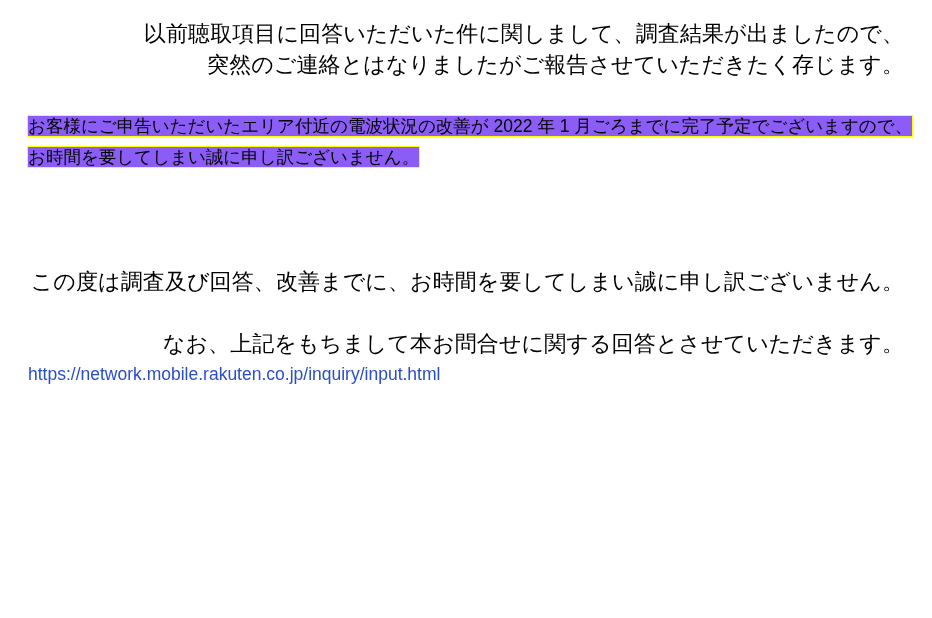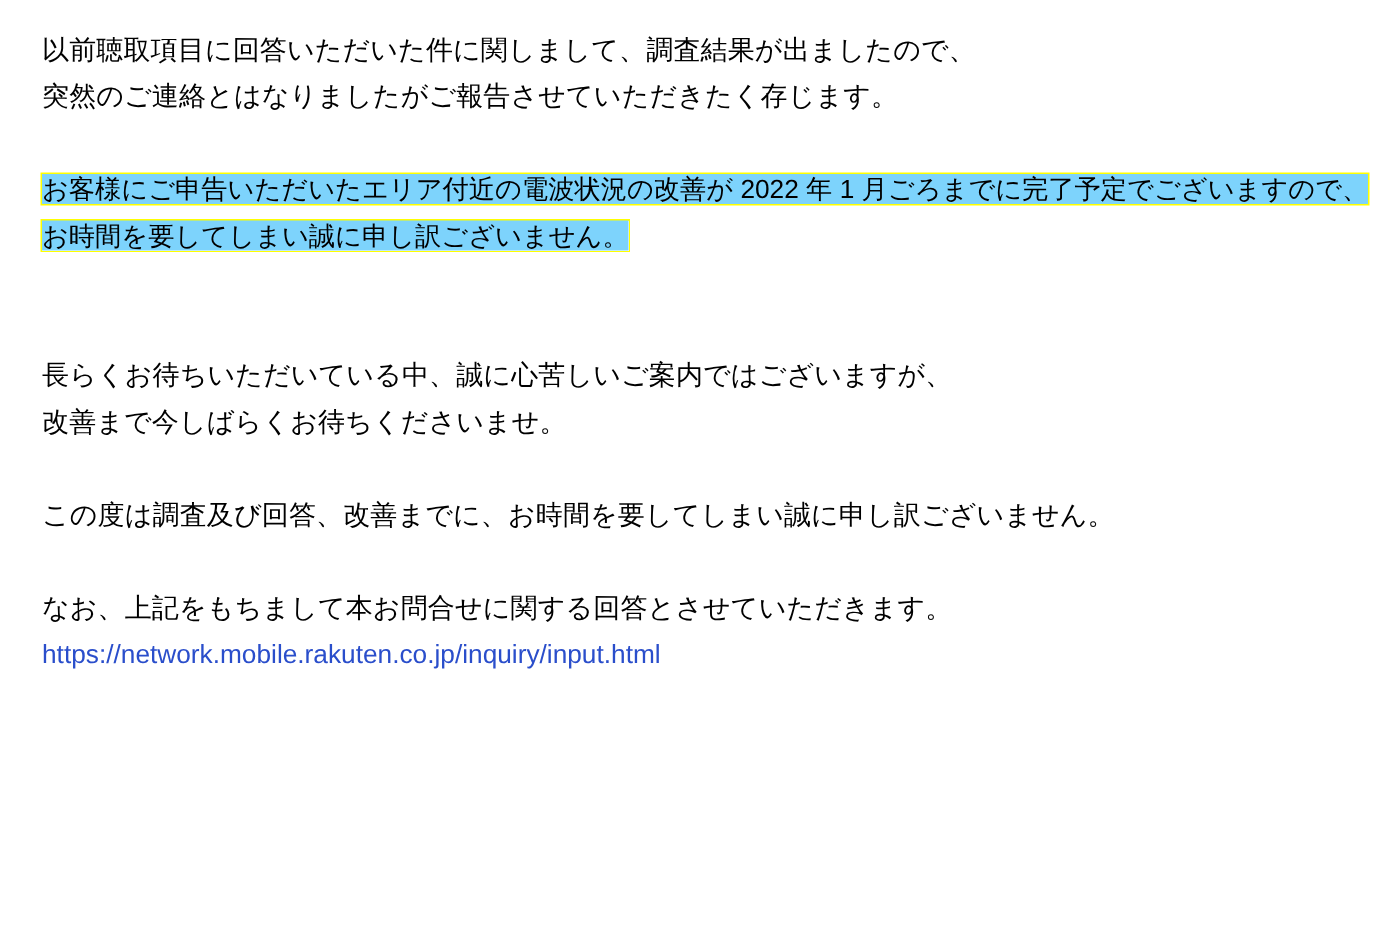--- a/index.html
+++ b/index.html
@@ -18,32 +18,33 @@
     width: 932px;
     height: 618px;
     background: #ffffff;
     box-sizing: border-box;
     padding: 18px 28px 0 28px;
   }
   .block {
     margin: 0;
   }
   .line {
-    font-size: 18px;
+    font-size: 22px;
     line-height: 31px;
     color: #000000;
     white-space: pre;
     letter-spacing: 0.1px;
+    text-align: right;
   }
   .spacer {
     height: 31px;
   }
   .hl {
     display: inline;
-    background: #7dd3fc;
+    background: #8b5cf6;
     box-shadow: 0 0 0 1px #ffff00;
   }
   .hl-line {
     font-size: 17.5px;
     line-height: 31px;
     color: #000000;
     white-space: pre;
   }
   .link {
     color: #2a4ecb;
@@ -68,24 +69,20 @@
   <div class="block">
     <div class="hl-line"><span class="hl">お客様にご申告いただいたエリア付近の電波状況の改善が 2022 年 1 月ごろまでに完了予定でございますので、</span></div>
     <div class="hl-line"><span class="hl">お時間を要してしまい誠に申し訳ございません。</span></div>
   </div>
 
   <div class="spacer"></div>
 
 
   <div class="spacer"></div>
 
-  <div class="block">
-    <div class="line">長らくお待ちいただいている中、誠に心苦しいご案内ではございますが、</div>
-    <div class="line">改善まで今しばらくお待ちくださいませ。</div>
-  </div>
 
   <div class="spacer"></div>
 
   <div class="block">
     <div class="line">この度は調査及び回答、改善までに、お時間を要してしまい誠に申し訳ございません。</div>
   </div>
 
   <div class="spacer"></div>
 
   <div class="block">

